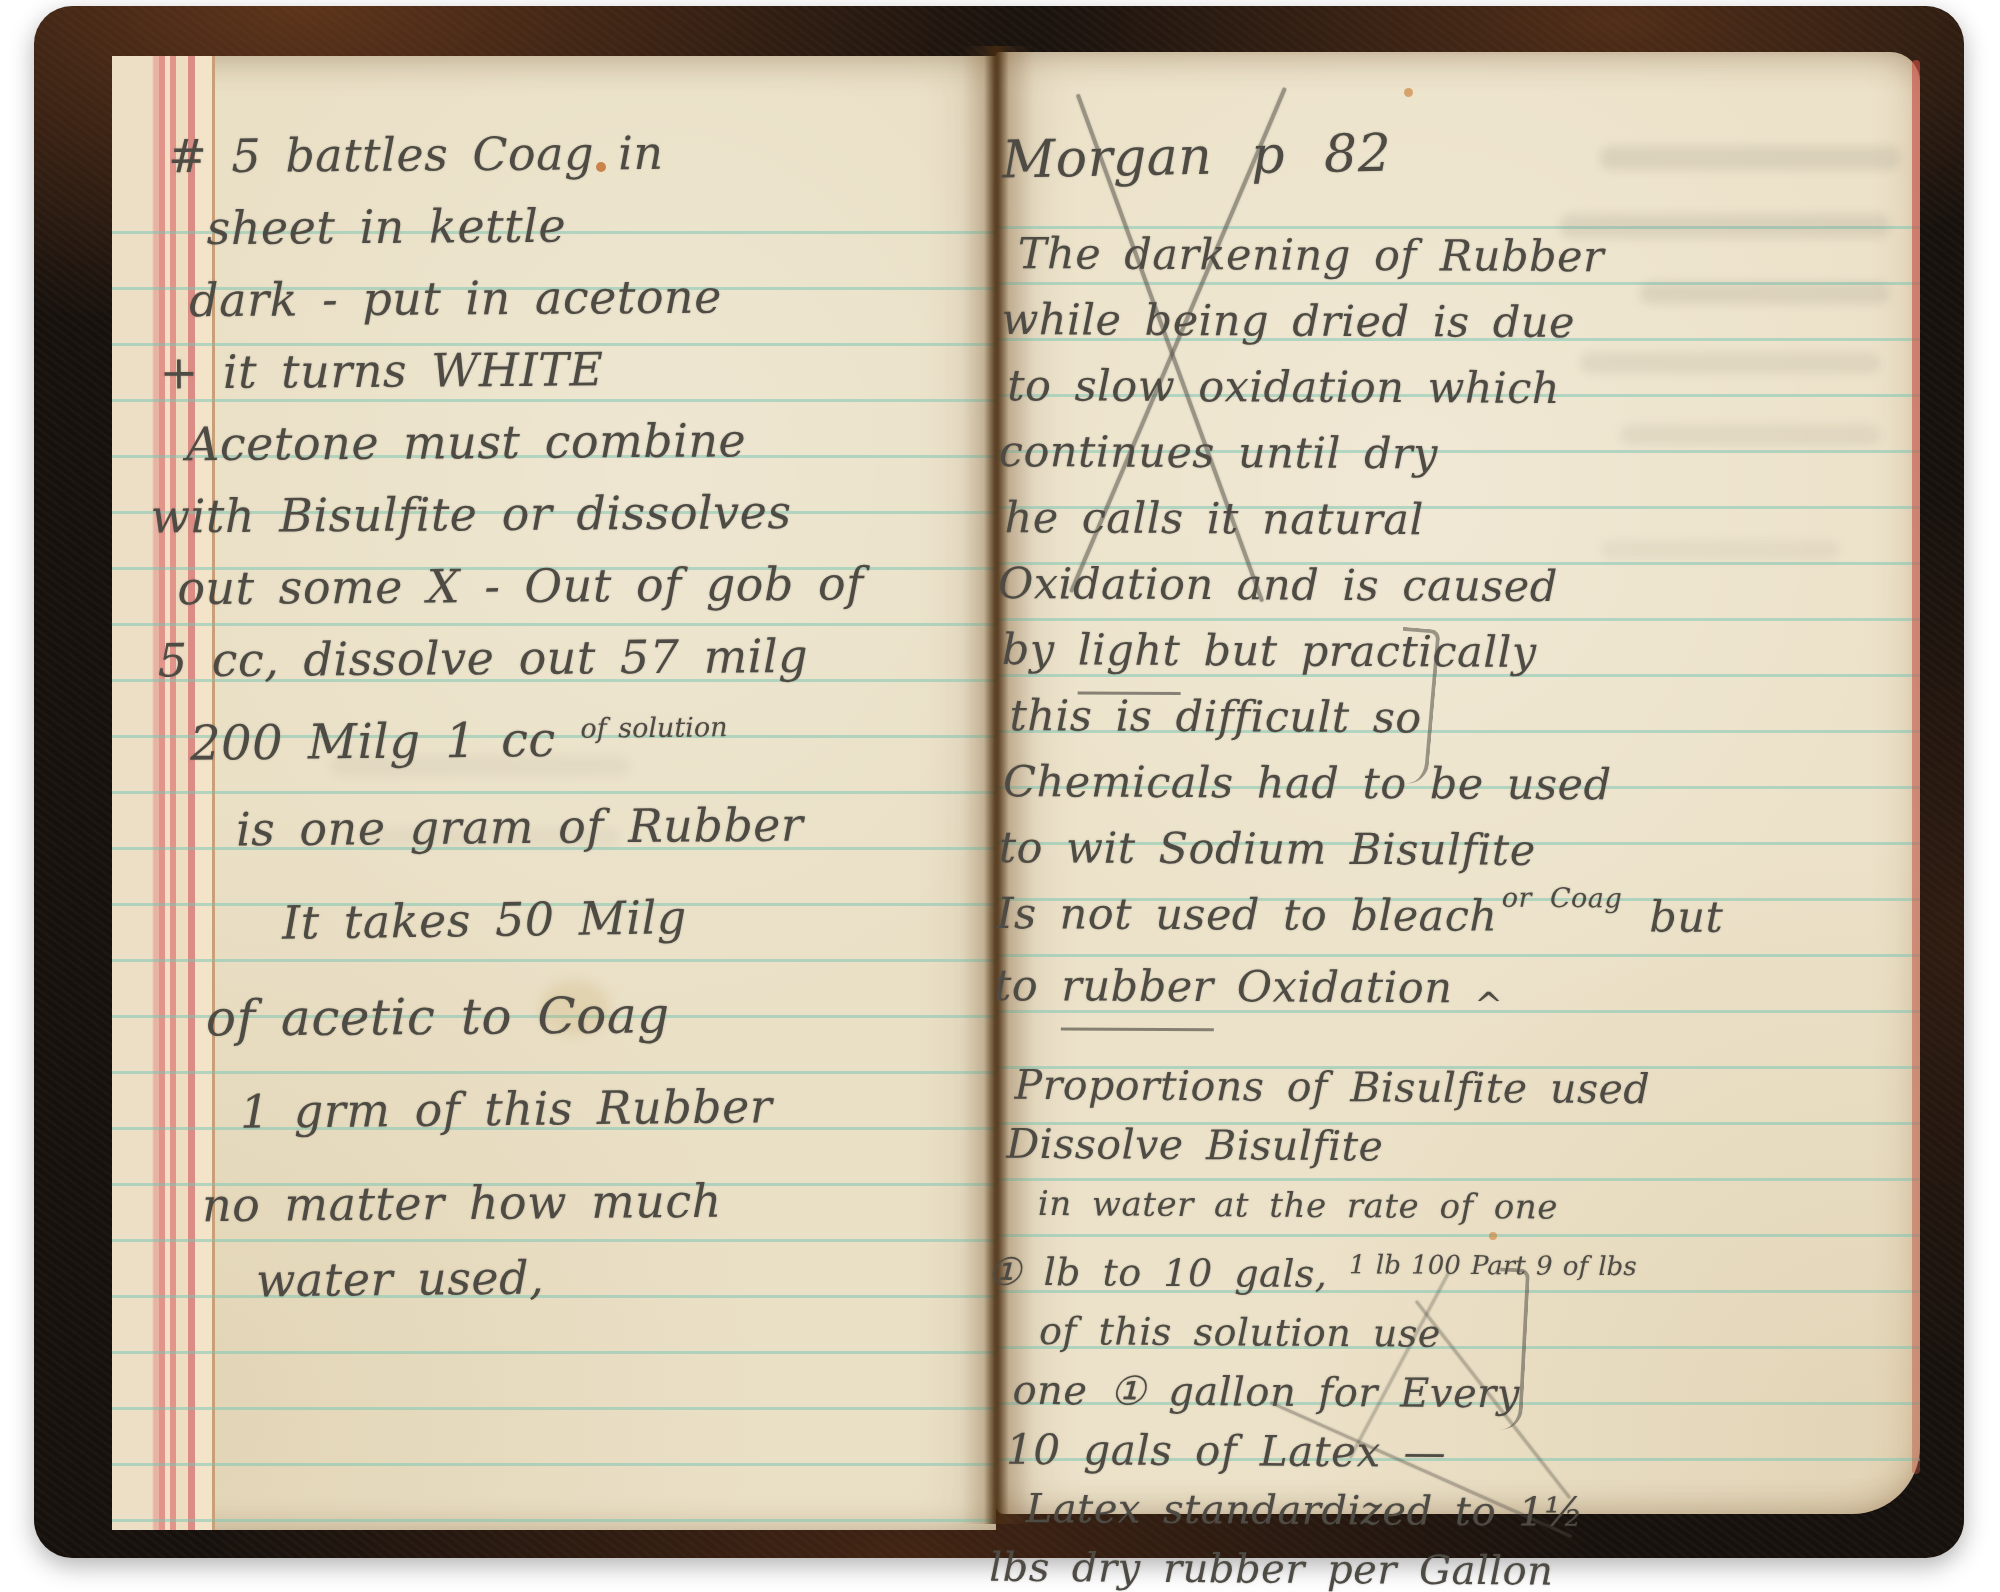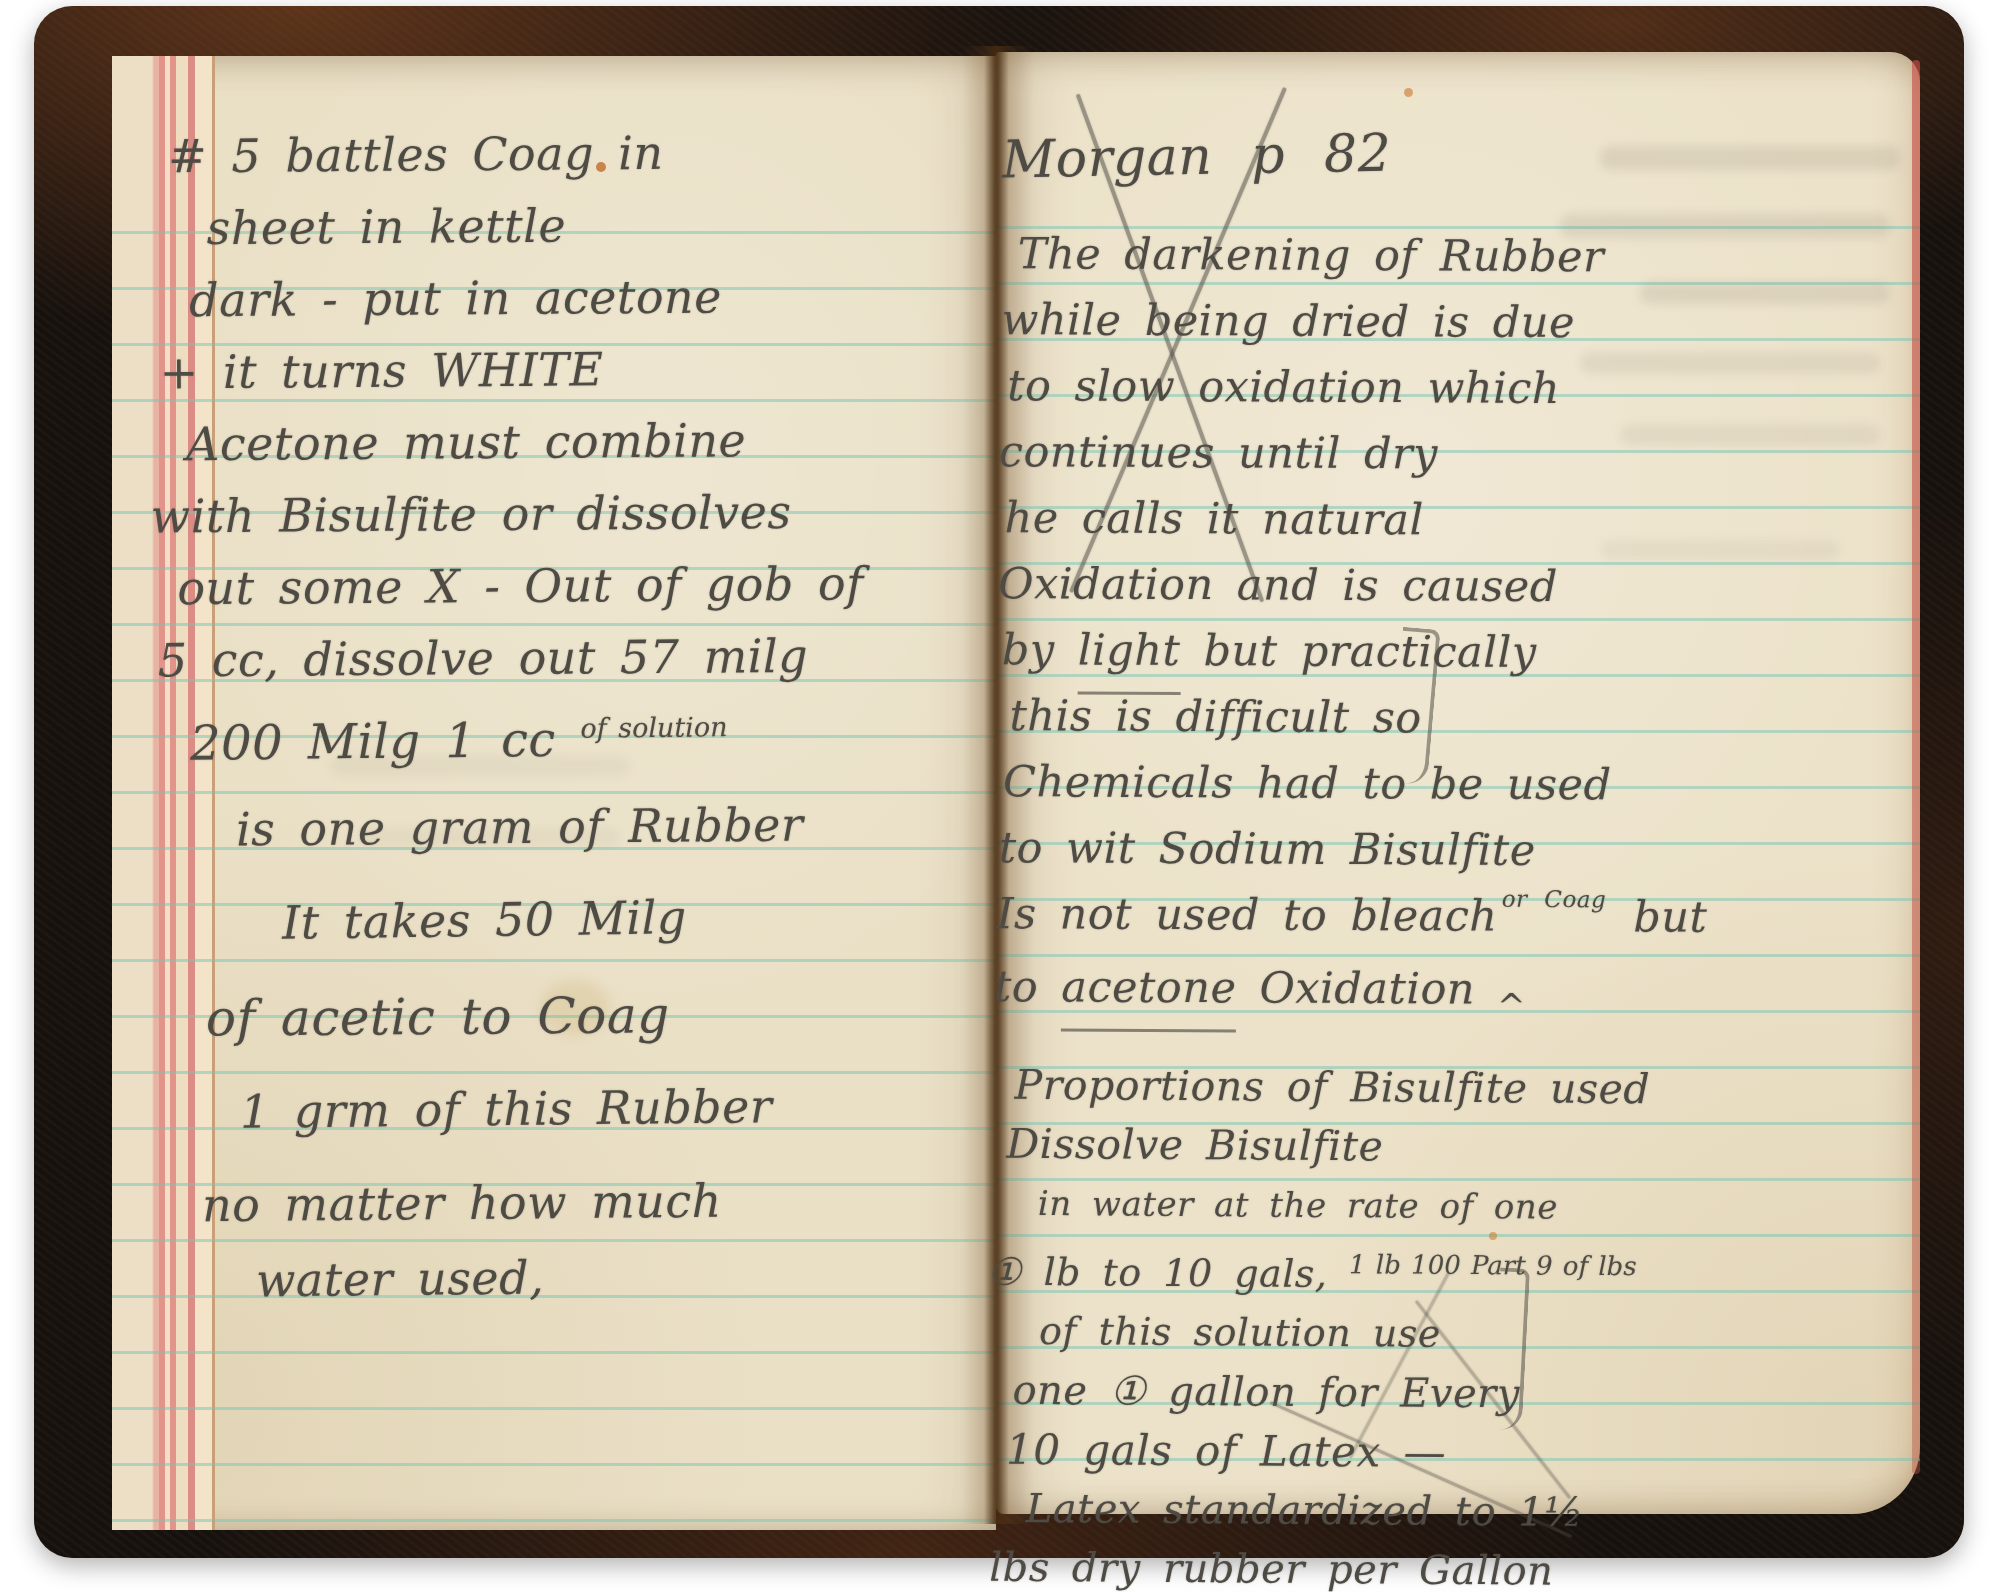--- a/index.html
+++ b/index.html
@@ -90,21 +90,21 @@
   .lt1 .l:nth-child(1){margin-left:20px;}
   .lt1 .l:nth-child(2){margin-left:58px;}
   .lt1 .l:nth-child(3){margin-left:40px;}
   .lt1 .l:nth-child(4){margin-left:10px;}
   .lt1 .l:nth-child(5){margin-left:36px;}
   .lt1 .l:nth-child(6){margin-left:0px;}
   .lt1 .l:nth-child(7){margin-left:26px;}
   .lt1 .l:nth-child(8){margin-left:6px;}
   .fl{position:absolute;}
   .sup{font-size:27px;vertical-align:18px;letter-spacing:0;word-spacing:3px;}
-  .above{display:inline-block;transform:translateY(-24px);font-size:23px;margin:0 4px;}
+  .above{display:inline-block;transform:translateY(-24px);font-size:27px;margin:0 4px;}
   .caret{display:inline-block;transform:translateY(14px);margin-left:22px;font-size:34px;}
   .ul{border-bottom:3px solid rgba(78,75,68,.65);padding-bottom:17px;}
   .rt1{left:998px;top:222px;font-size:43px;line-height:66px;transform:rotate(.3deg);}
   .rt1 .l:nth-child(1){margin-left:18px;}
   .rt1 .l:nth-child(2){margin-left:2px;}
   .rt1 .l:nth-child(3){margin-left:8px;}
   .rt1 .l:nth-child(5){margin-left:6px;}
   .rt1 .l:nth-child(7){margin-left:4px;}
   .rt1 .l:nth-child(8){margin-left:12px;}
   .rt1 .l:nth-child(9){margin-left:6px;}
@@ -217,21 +217,21 @@
   <span class="l">
     <span>by </span><span class="ul">light</span><span> but practically</span>
   </span>
   <span class="l">this is difficult so</span>
   <span class="l">Chemicals had to be used</span>
   <span class="l">to wit Sodium Bisulfite</span>
   <span class="l">
     <span>Is not used to bleach</span><span class="above">or Coag</span><span> but</span>
   </span>
   <span class="l">
-    <span>to </span><span class="ul">acetone</span><span> Oxidation</span><span class="caret">^</span>
+    <span>to </span><span class="ul">rubber</span><span> Oxidation</span><span class="caret">^</span>
   </span>
 </div>
 
 <div class="bracket bracket-1"></div>
 
 <div class="hw rt2">
   <span class="l">Proportions of Bisulfite used</span>
   <span class="l">Dissolve Bisulfite</span>
   <span class="l">in water at the rate of one</span>
   <span class="l">

